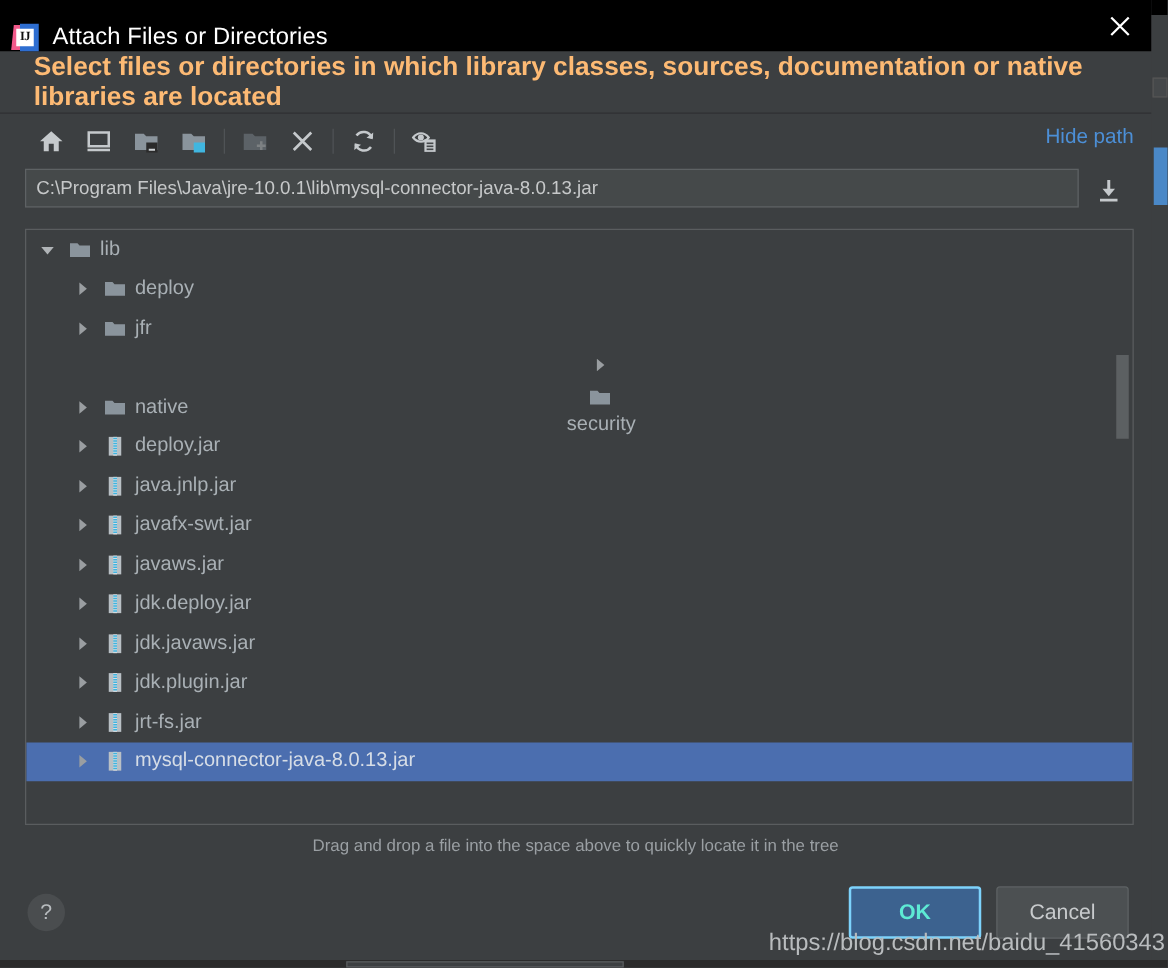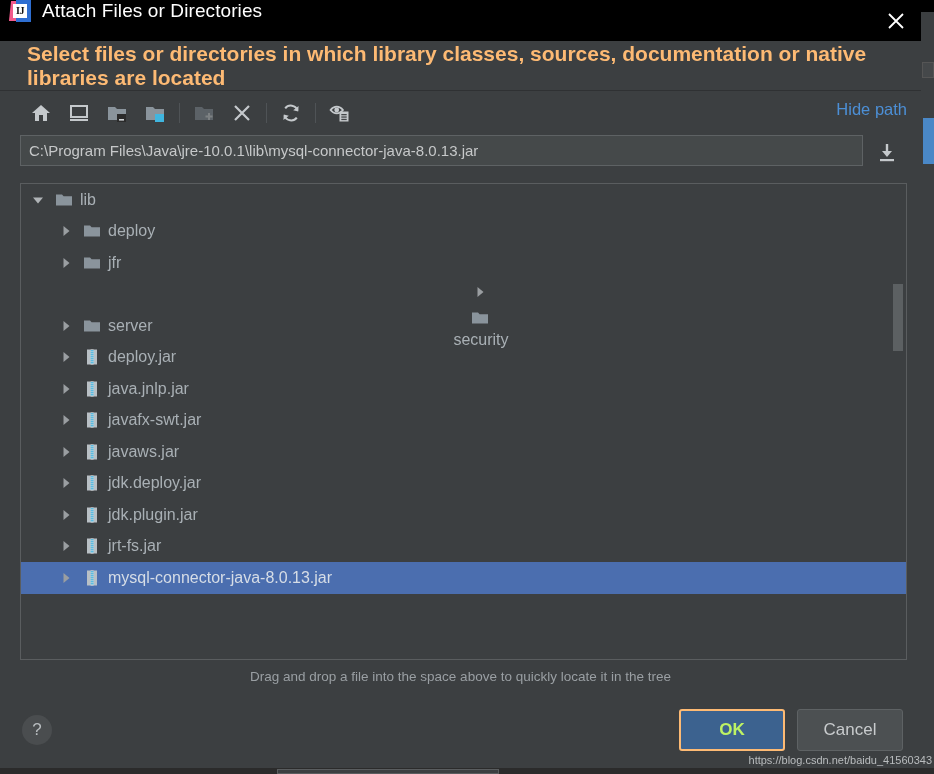--- a/index.html
+++ b/index.html
@@ -23,21 +23,21 @@
   #dialog {
     position: absolute; top: 0; left: 0;
     width: 921px; height: 768px;
     background: #3c3f41;
     display: flex; flex-direction: column;
   }
 
   
   .titlebar {
     height: 41px; background: #000000;
-    display: flex; align-items: flex-start;
+    display: flex; align-items: flex-end;
     flex: 0 0 41px; position: relative;
   }
   .app-logo {
     width: 22px; height: 22px; margin-left: 10px; margin-right: 10px;
     position: relative; flex: 0 0 22px;
   }
   .logo-a { position:absolute; left:0; top:1px; width:9px; height:20px;
             background:#f25a8b; transform: skewX(-6deg); }
   .logo-b { position:absolute; left:6px; top:0px; width:15px; height:22px;
             background:#2e6ed1; }
@@ -149,27 +149,27 @@
     display: flex; align-items: center; justify-content: center;
     font-size: 17px; cursor: pointer; margin-left: 4px;
   }
   .footer-spacer { flex: 1 1 auto; }
   .btn {
     height: 42px; min-width: 106px; font-size: 17px;
     border: 1px solid transparent; cursor: pointer;
     display: flex; align-items: center; justify-content: center;
     border-radius: 3px; margin-left: 12px;
   }
-  .btn-ok { background: #3c628f; color:#bef264; font-weight: bold;
-            border: 2px solid #fdba74; }
+  .btn-ok { background: #3c628f; color:#5eead4; font-weight: bold;
+            border: 2px solid #7dd3fc; }
   .btn-cancel { background: #4c5052; color:#c8cbcd; border:1px solid #5e6264; }
 
   .watermark {
     position: absolute; right: 2px; bottom: 8px;
-    color: #b9bcbe; font-size: 11px;
+    color: #b9bcbe; font-size: 19px;
     font-family: "Liberation Sans", sans-serif;
     pointer-events: none;
   }
   .bottom-strip {
     position:absolute; left:0; bottom:0; width:934px; height:6px; background:#2b2b2b;
   }
   .bottom-box {
     position:absolute; left:277px; bottom:0px; width:222px; height:5px;
     background:#3c3f41; border:1px solid #5a5d5f;
   }
@@ -345,21 +345,21 @@
           <span class="twisty">
             <svg width="14" height="14" viewBox="0 0 14 14">
               <path d="M4.5 2 L10.5 7 L4.5 12 Z" fill="#9a9ea1"></path>
             </svg>
           </span>
           <span class="node-icon">
             <svg width="18" height="18" viewBox="0 0 18 18">
               <path d="M1 3.5 h6 l1.6 1.8 h8.4 v9.2 h-16 Z" fill="#8a949c"></path>
             </svg>
           </span>
-          <span class="node-label">server</span>
+          <span class="node-label">native</span>
         </div>
         <div class="tree-row" style="padding-left: 32px;">
           <span class="twisty">
             <svg width="14" height="14" viewBox="0 0 14 14">
               <path d="M4.5 2 L10.5 7 L4.5 12 Z" fill="#9a9ea1"></path>
             </svg>
           </span>
           <span class="node-icon">
             <svg width="18" height="18" viewBox="0 0 18 18">
               <rect x="4" y="1.5" width="10" height="15" fill="#b9c0c5"></rect>
@@ -466,20 +466,44 @@
                 <rect x="7.6" y="4.2" width="3" height="1.2"></rect>
                 <rect x="7.6" y="6.2" width="3" height="1.2"></rect>
                 <rect x="7.6" y="8.2" width="3" height="1.2"></rect>
                 <rect x="7.6" y="10.2" width="3" height="1.2"></rect>
                 <rect x="7.6" y="12.2" width="3" height="1.2"></rect>
                 <rect x="7.6" y="14.2" width="3" height="1.2"></rect>
               </g>
             </svg>
           </span>
           <span class="node-label">jdk.deploy.jar</span>
+        </div>
+        <div class="tree-row" style="padding-left: 32px;">
+          <span class="twisty">
+            <svg width="14" height="14" viewBox="0 0 14 14">
+              <path d="M4.5 2 L10.5 7 L4.5 12 Z" fill="#9a9ea1"></path>
+            </svg>
+          </span>
+          <span class="node-icon">
+            <svg width="18" height="18" viewBox="0 0 18 18">
+              <rect x="4" y="1.5" width="10" height="15" fill="#b9c0c5"></rect>
+              <rect x="7.6" y="1.5" width="3" height="15" fill="#d6dbde"></rect>
+              <rect x="7.6" y="1.5" width="3" height="15" fill="none"></rect>
+              <g fill="#3fb4e0">
+                <rect x="7.6" y="2.2" width="3" height="1.2"></rect>
+                <rect x="7.6" y="4.2" width="3" height="1.2"></rect>
+                <rect x="7.6" y="6.2" width="3" height="1.2"></rect>
+                <rect x="7.6" y="8.2" width="3" height="1.2"></rect>
+                <rect x="7.6" y="10.2" width="3" height="1.2"></rect>
+                <rect x="7.6" y="12.2" width="3" height="1.2"></rect>
+                <rect x="7.6" y="14.2" width="3" height="1.2"></rect>
+              </g>
+            </svg>
+          </span>
+          <span class="node-label">jdk.javaws.jar</span>
         </div>
         <div class="tree-row" style="padding-left: 32px;">
           <span class="twisty">
             <svg width="14" height="14" viewBox="0 0 14 14">
               <path d="M4.5 2 L10.5 7 L4.5 12 Z" fill="#9a9ea1"></path>
             </svg>
           </span>
           <span class="node-icon">
             <svg width="18" height="18" viewBox="0 0 18 18">
               <rect x="4" y="1.5" width="10" height="15" fill="#b9c0c5"></rect>

